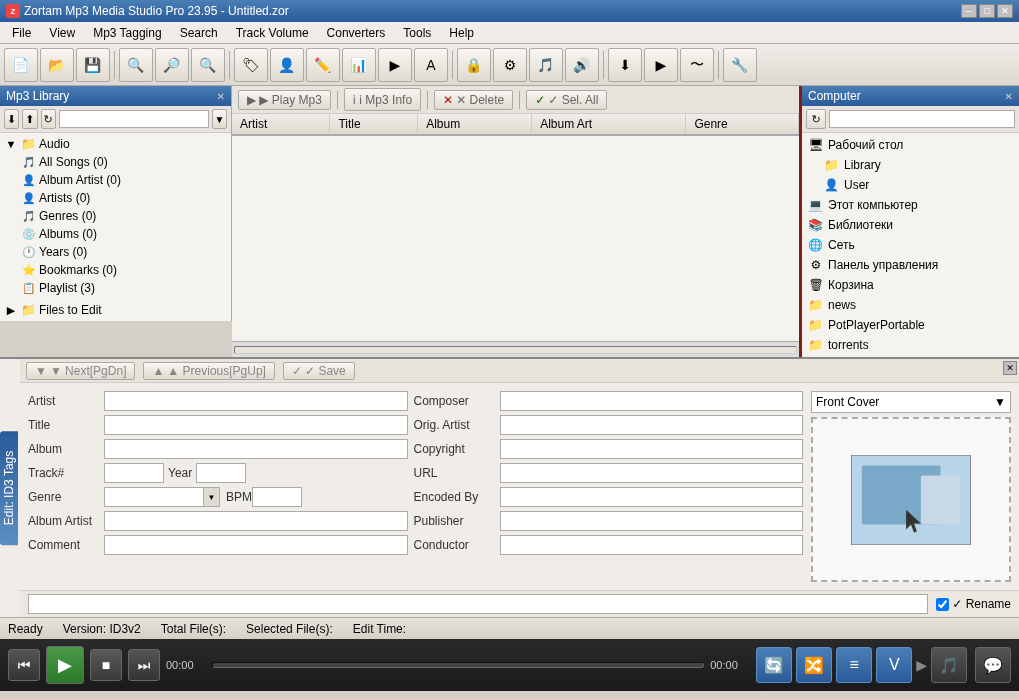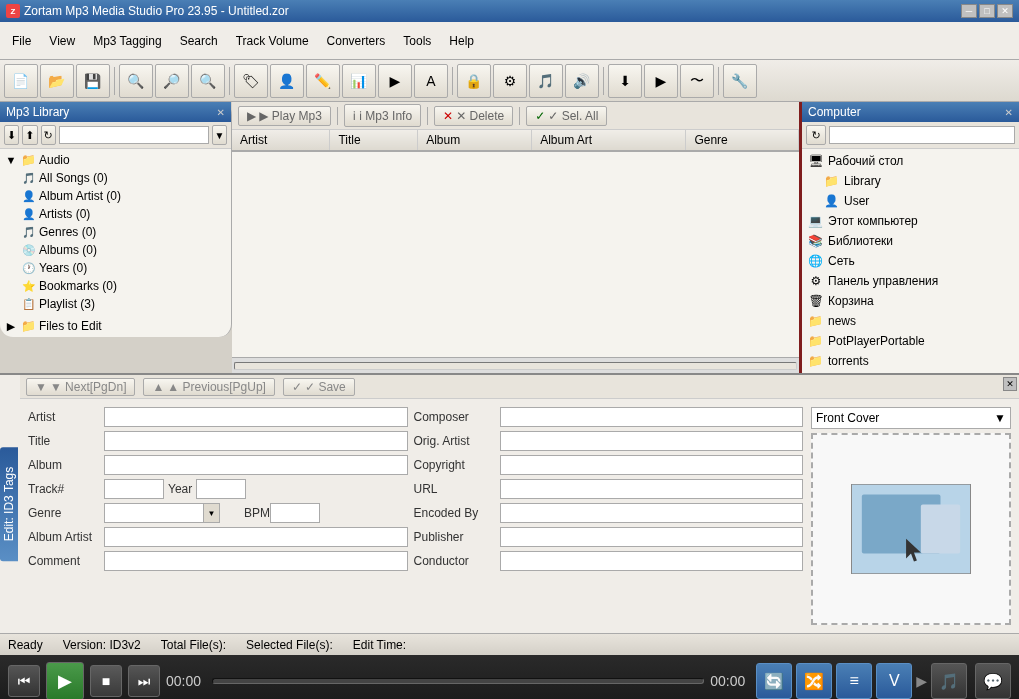--- a/index.html
+++ b/index.html
@@ -25,21 +25,21 @@
       font-size: 9px;
       display: flex; align-items: center; justify-content: center;
       cursor: pointer;
     }
     .title-icon { width: 14px; height: 14px; background: #e44; border-radius: 2px; display: flex; align-items: center; justify-content: center; color: white; font-size: 8px; font-weight: bold; }
 
     
     .menu-bar {
       background: #f0ede8;
       border-bottom: 1px solid #aaa;
-      height: 38px;
+      height: 22px;
       display: flex;
       align-items: center;
       padding: 0 4px;
       gap: 2px;
     }
     .menu-item {
       padding: 2px 8px;
       cursor: pointer;
       font-size: 12px;
     }
@@ -66,21 +66,20 @@
     .tb-sep { width: 1px; height: 28px; background: #aaa; margin: 0 2px; }
 
     
     .left-panel {
       width: 232px;
       background: #f5f3ee;
       border-right: 1px solid #aaa;
       display: flex;
       flex-direction: column;
       height: 100%;
-      border-radius: 13px;
     }
     .panel-header {
       background: linear-gradient(to bottom, #4a7fb5, #2a5a9a);
       color: white;
       padding: 2px 6px;
       display: flex;
       align-items: center;
       justify-content: space-between;
       font-size: 11px;
       height: 20px;
@@ -349,21 +348,21 @@
       background: linear-gradient(to bottom, #555, #333);
       border: 1px solid #666;
       border-radius: 3px;
       display: flex; align-items: center; justify-content: center;
       cursor: pointer;
       color: white;
       font-size: 14px;
     }
     .player-btn.play { background: linear-gradient(to bottom, #4a9a4a, #2a7a2a); width: 38px; height: 38px; font-size: 18px; }
     .player-btn.stop { background: linear-gradient(to bottom, #5a5a5a, #3a3a3a); }
-    .time-display { color: #ccc; font-size: 14px; min-width: 40px; }
+    .time-display { color: #ccc; font-size: 11px; min-width: 40px; }
     .seek-bar { flex: 1; height: 6px; background: #444; border-radius: 3px; border: 1px inset #666; }
     .player-right { display: flex; align-items: center; gap: 4px; margin-left: auto; }
     .player-icon-btn {
       width: 36px; height: 36px;
       background: linear-gradient(to bottom, #4a7fb5, #2a5a9a);
       border: 1px solid #5a8fc5;
       border-radius: 3px;
       display: flex; align-items: center; justify-content: center;
       cursor: pointer;
       color: white;
@@ -644,21 +643,21 @@
         <span class="field-label" style="white-space:nowrap;">Year</span>
         <input class="year-input" type="text" style="">
       </div>
       <span class="field-label">URL</span>
       <input class="field-input" type="text" style="">
 
       <span class="field-label">Genre</span>
       <div class="genre-row">
         <input class="genre-input" type="text" style="">
         <div class="genre-btn">▼</div>
-        <span class="field-label" style="margin-left:24px;">BPM</span>
+        <span class="field-label" style="margin-left:6px;">BPM</span>
         <input class="bpm-input" type="text" style="">
       </div>
       <span class="field-label">Encoded By</span>
       <input class="field-input" type="text" style="">
 
       <span class="field-label">Album Artist</span>
       <input class="field-input" type="text" style="">
       <span class="field-label">Publisher</span>
       <input class="field-input" type="text" style="">
 
@@ -681,20 +680,27 @@
             <rect x="70" y="20" width="40" height="50" fill="#c8d8e8" rx="2"></rect>
 
             <polygon points="55,55 55,75 60,70 63,78 66,77 63,69 70,69" fill="#333"></polygon>
           </svg>
         </div>
       </div>
     </div>
 
   </div>
 
+  <div class="rename-bar" style="margin-left:20px;">
+    <input class="rename-input" type="text" style="">
+    <label class="rename-check">
+      <input type="checkbox" checked="" style="">
+      <span>✓ Rename</span>
+    </label>
+  </div>
 </div>
 
 <div class="status-bar">
   <span class="status-item">Ready</span>
   <span class="status-item">Version: ID3v2</span>
   <span class="status-item">Total File(s):</span>
   <span class="status-item">Selected File(s):</span>
   <span class="status-item">Edit Time:</span>
 </div>
 

